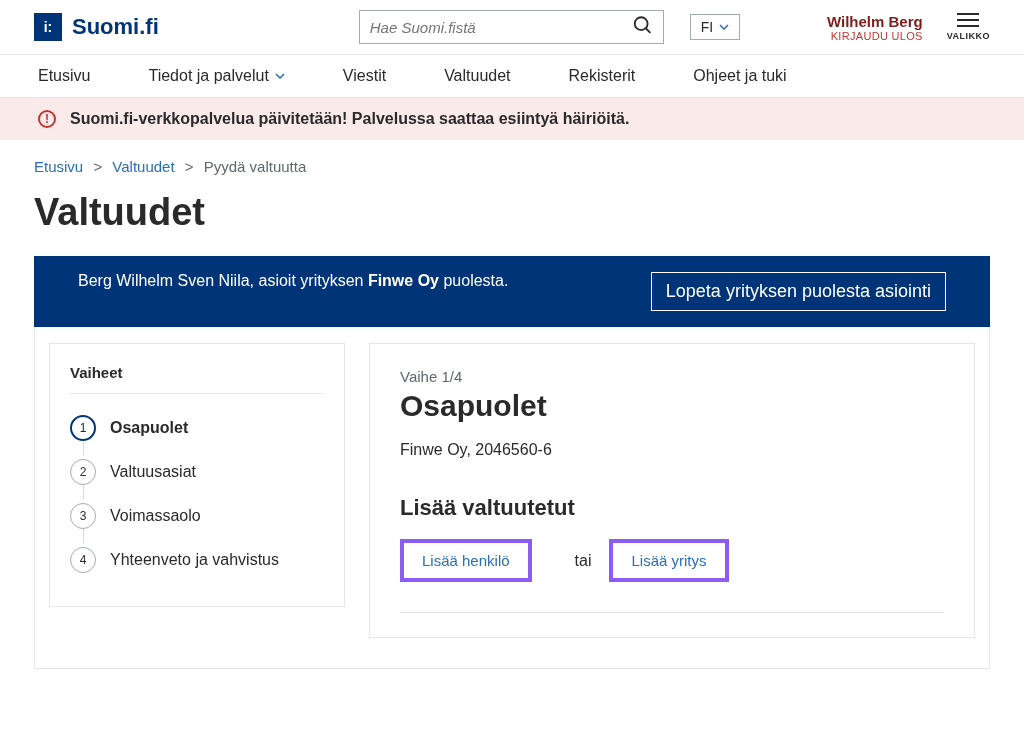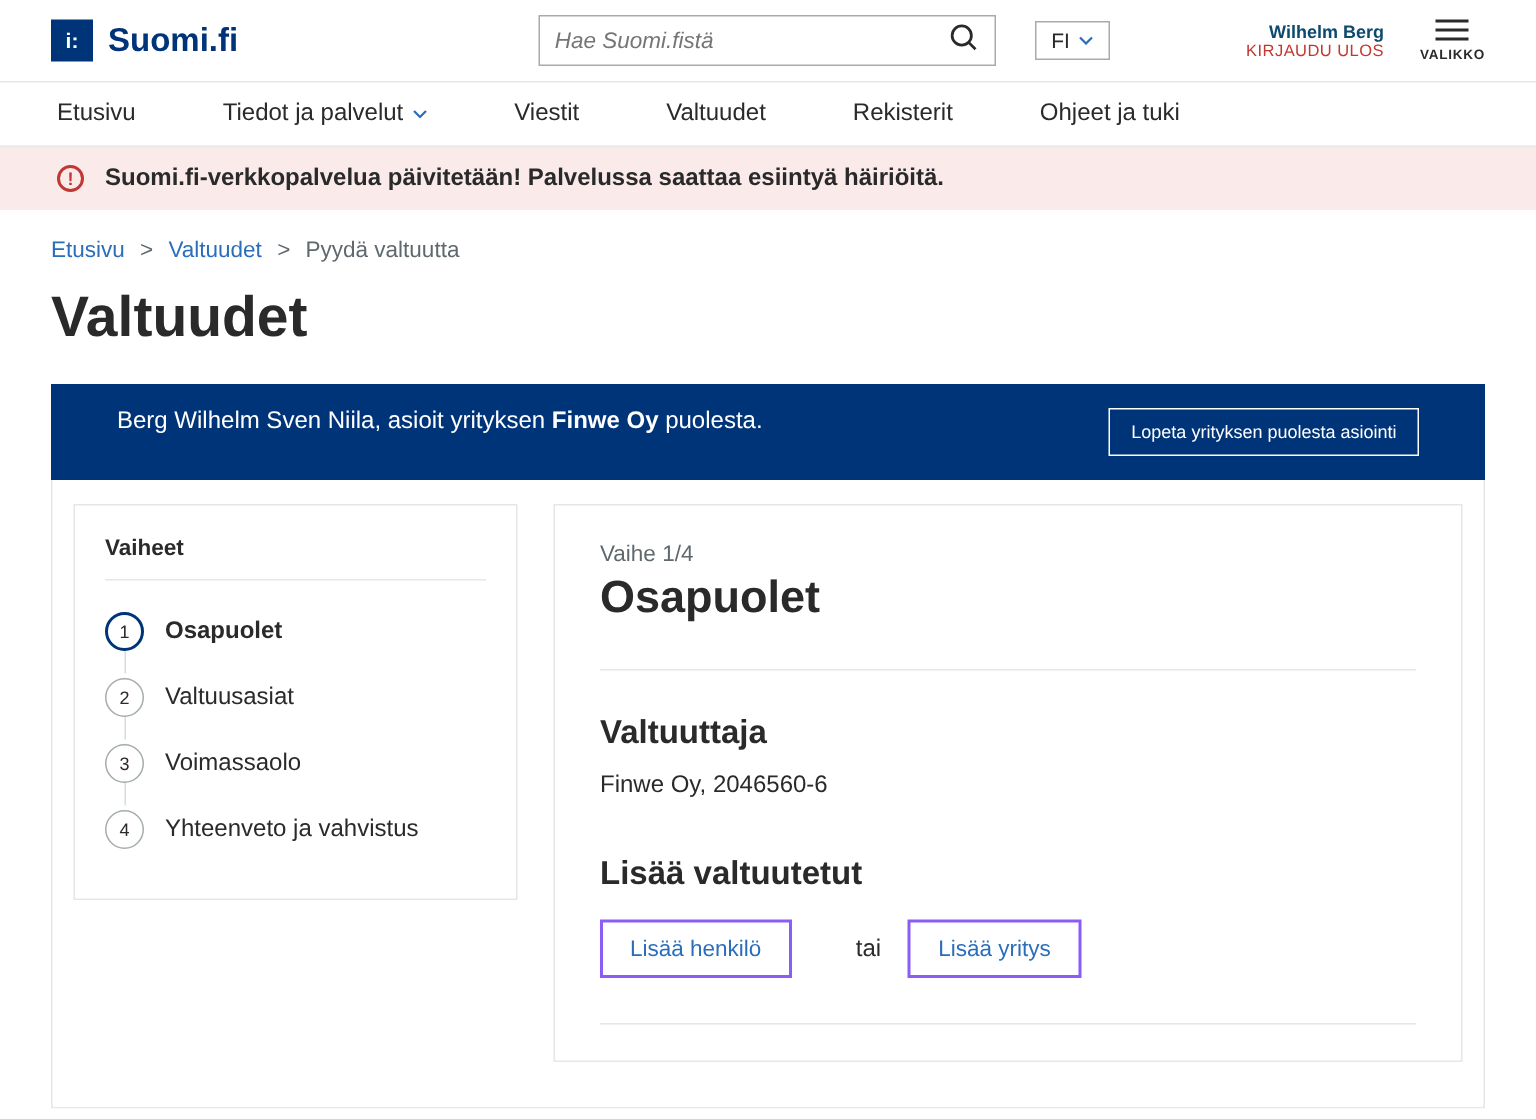--- a/index.html
+++ b/index.html
@@ -56,22 +56,22 @@
       border: 1px solid #a5acb0;
       padding: 4px 10px;
       display: flex; align-items: center; gap: 6px;
       font-size: 14px;
       cursor: pointer;
     }
     .spacer { flex: 1; }
     .user-block { text-align: right; }
     .user-name {
       font-weight: 700;
-      font-size: 12px;
-      color: #0c4a6e;
+      font-size: 15px;
+      color: #7f1d1d;
     }
     .logout {
       color: #c13832;
       font-size: 11px;
       font-weight: 400;
       letter-spacing: 0.3px;
       cursor: pointer;
       display: block;
     }
     .menu-block {
@@ -135,21 +135,21 @@
       align-items: flex-start;
       justify-content: space-between;
     }
     .context-bar .ctx-left { font-size: 16px; }
     .context-bar strong { font-weight: 700; }
     .ctx-btn {
       background: transparent;
       border: 1px solid #fff;
       color: #fff;
       padding: 8px 14px;
-      font-size: 12px;
+      font-size: 18px;
       cursor: pointer;
     }
 
     .content-area {
       margin: 0 34px;
       padding: 16px 0 30px;
       display: flex;
       border: 1px solid #e6e6e6;
       border-top: 0;
       gap: 24px;
@@ -180,21 +180,21 @@
     .step-row:last-child .step-line { display:none; }
 
     .main-panel { flex: 1; margin-right:14px; border:1px solid #e6e6e6; padding: 24px 30px; }
     .stage-label { color:#5f686d; font-size:15px; margin-bottom:4px; }
     .stage-title { font-size: 30px; font-weight: 700; margin-bottom: 18px; }
     .stage-desc { font-size: 16px; line-height: 1.55; color:#2a2a2a; }
     .sec-h { font-size: 22px; font-weight:700; margin-top: 30px; border-top:1px solid #e6e6e6; padding-top:28px; }
     .sec-h.noborder { border-top:0; padding-top:0; }
     .sec-val { margin-top:14px; }
     .add-row { display:flex;align-items:center;gap:18px;margin-top:18px;border-bottom:1px solid #e6e6e6;padding-bottom:30px; }
-    .add-btn { border:2px solid #8b5cf6; color:#2a6ebb; background:#fff; padding:9px 18px; font-size:15px; cursor:pointer; }
+    .add-btn { border:4px solid #8b5cf6; color:#2a6ebb; background:#fff; padding:9px 18px; font-size:15px; cursor:pointer; }
     .or-text { color:#2a2a2a;padding-left:25px; }
   </style>
 </head>
 <body>
 
 <header class="header">
   <div class="logo-block">
     <div class="logo-mark">i:</div>
     <div class="logo-text">Suomi.fi</div>
   </div>
@@ -295,21 +295,20 @@
 
         </li>
       </ul>
     </div>
   </div>
 
   <div class="main-panel">
     <div class="stage-label">Vaihe 1/4</div>
     <h2 class="stage-title">Osapuolet</h2>
 
-    <h3 class="sec-h">Valtuuttaja</h3>
     <div class="sec-val">Finwe Oy, 2046560-6</div>
 
     <h3 class="sec-h noborder" style="margin-top:36px">Lisää valtuutetut</h3>
     <div class="add-row">
       <button class="add-btn">Lisää henkilö</button>
       <span class="or-text">tai</span>
       <button class="add-btn">Lisää yritys</button>
     </div>
 
   </div>

